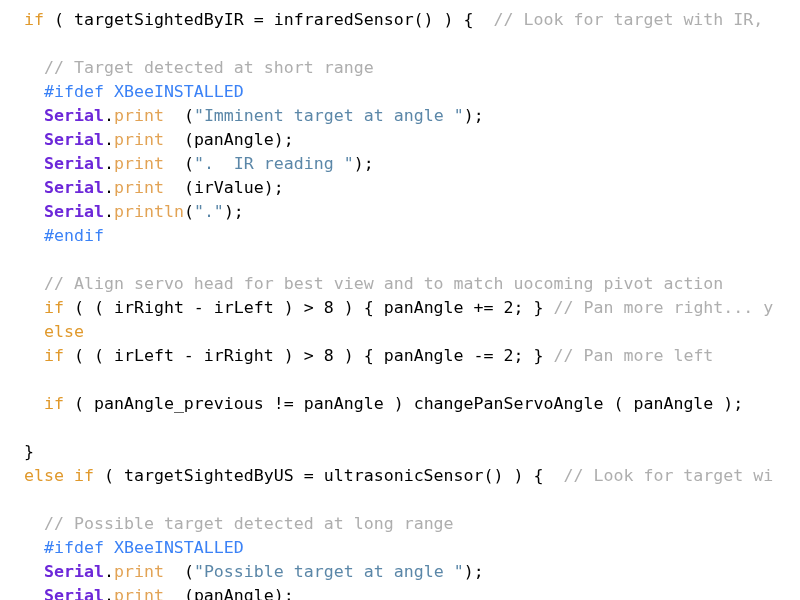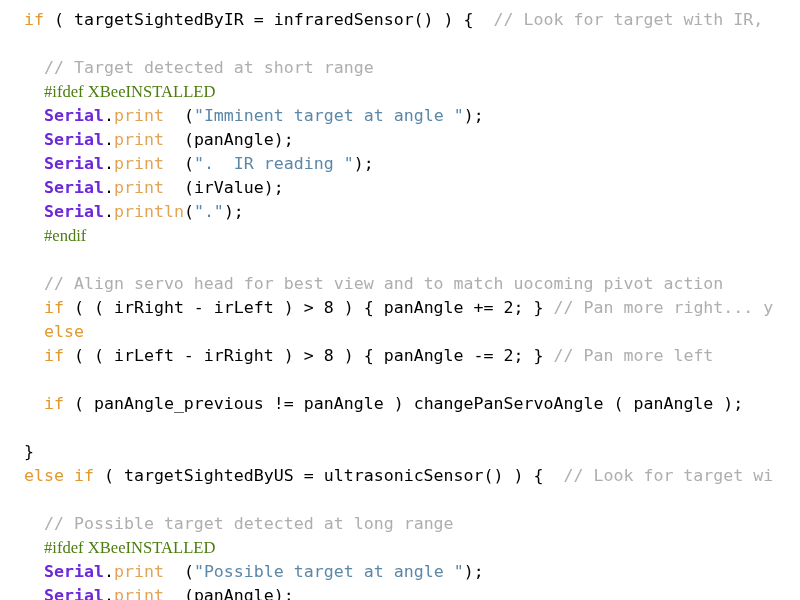--- a/index.html
+++ b/index.html
@@ -43,20 +43,20 @@
     overflow: hidden;
   }
 
   
   .tok-plain    { color: #000000; }
   .tok-keyword  { color: #e0992c; }
   .tok-comment  { color: #aeaeae; }
   .tok-string   { color: #5b87a8; }
   .tok-object   { color: #6d28d9; font-weight: bold; }
   .tok-method   { color: #e2a355; text-align: right; }
-  .tok-preproc  { color: #4d7c0f; font-family: Liberation Serif, serif; }
+  .tok-preproc  { color: #3b82f6; }
 </style>
 </head>
 <body>
 
 <div id="code-viewer">
   <pre id="code-block" style="font-size: 16.6px;"><div class="code-line" style="padding-left: 16px;"><span class="tok-keyword">if</span><span class="tok-plain"> ( targetSightedByIR = infraredSensor() ) {  </span><span class="tok-comment">// Look for target with IR,</span></div><div class="code-line" style="padding-left: 16px;">&nbsp;</div><div class="code-line" style="padding-left: 36px;"><span class="tok-comment">// Target detected at short range</span></div><div class="code-line" style="padding-left: 36px;"><span class="tok-preproc">#ifdef XBeeINSTALLED</span></div><div class="code-line" style="padding-left: 36px;"><span class="tok-object">Serial</span><span class="tok-plain">.</span><span class="tok-method">print</span><span class="tok-plain">  (</span><span class="tok-string">"Imminent target at angle "</span><span class="tok-plain">);</span></div><div class="code-line" style="padding-left: 36px;"><span class="tok-object">Serial</span><span class="tok-plain">.</span><span class="tok-method">print</span><span class="tok-plain">  (panAngle);</span></div><div class="code-line" style="padding-left: 36px;"><span class="tok-object">Serial</span><span class="tok-plain">.</span><span class="tok-method">print</span><span class="tok-plain">  (</span><span class="tok-string">".  IR reading "</span><span class="tok-plain">);</span></div><div class="code-line" style="padding-left: 36px;"><span class="tok-object">Serial</span><span class="tok-plain">.</span><span class="tok-method">print</span><span class="tok-plain">  (irValue);</span></div><div class="code-line" style="padding-left: 36px;"><span class="tok-object">Serial</span><span class="tok-plain">.</span><span class="tok-method">println</span><span class="tok-plain">(</span><span class="tok-string">"."</span><span class="tok-plain">);</span></div><div class="code-line" style="padding-left: 36px;"><span class="tok-preproc">#endif</span></div><div class="code-line" style="padding-left: 16px;">&nbsp;</div><div class="code-line" style="padding-left: 36px;"><span class="tok-comment">// Align servo head for best view and to match uocoming pivot action</span></div><div class="code-line" style="padding-left: 36px;"><span class="tok-keyword">if</span><span class="tok-plain"> ( ( irRight - irLeft ) &gt; 8 ) { panAngle += 2; } </span><span class="tok-comment">// Pan more right... y</span></div><div class="code-line" style="padding-left: 36px;"><span class="tok-keyword">else</span></div><div class="code-line" style="padding-left: 36px;"><span class="tok-keyword">if</span><span class="tok-plain"> ( ( irLeft - irRight ) &gt; 8 ) { panAngle -= 2; } </span><span class="tok-comment">// Pan more left</span></div><div class="code-line" style="padding-left: 16px;">&nbsp;</div><div class="code-line" style="padding-left: 36px;"><span class="tok-keyword">if</span><span class="tok-plain"> ( panAngle_previous != panAngle ) changePanServoAngle ( panAngle );</span></div><div class="code-line" style="padding-left: 16px;">&nbsp;</div><div class="code-line" style="padding-left: 16px;"><span class="tok-plain">}</span></div><div class="code-line" style="padding-left: 16px;"><span class="tok-keyword">else if</span><span class="tok-plain"> ( targetSightedByUS = ultrasonicSensor() ) {  </span><span class="tok-comment">// Look for target wi</span></div><div class="code-line" style="padding-left: 16px;">&nbsp;</div><div class="code-line" style="padding-left: 36px;"><span class="tok-comment">// Possible target detected at long range</span></div><div class="code-line" style="padding-left: 36px;"><span class="tok-preproc">#ifdef XBeeINSTALLED</span></div><div class="code-line" style="padding-left: 36px;"><span class="tok-object">Serial</span><span class="tok-plain">.</span><span class="tok-method">print</span><span class="tok-plain">  (</span><span class="tok-string">"Possible target at angle "</span><span class="tok-plain">);</span></div><div class="code-line" style="padding-left: 36px;"><span class="tok-object">Serial</span><span class="tok-plain">.</span><span class="tok-method">print</span><span class="tok-plain">  (panAngle);</span></div></pre>
 </div>
 
 </body></html>

